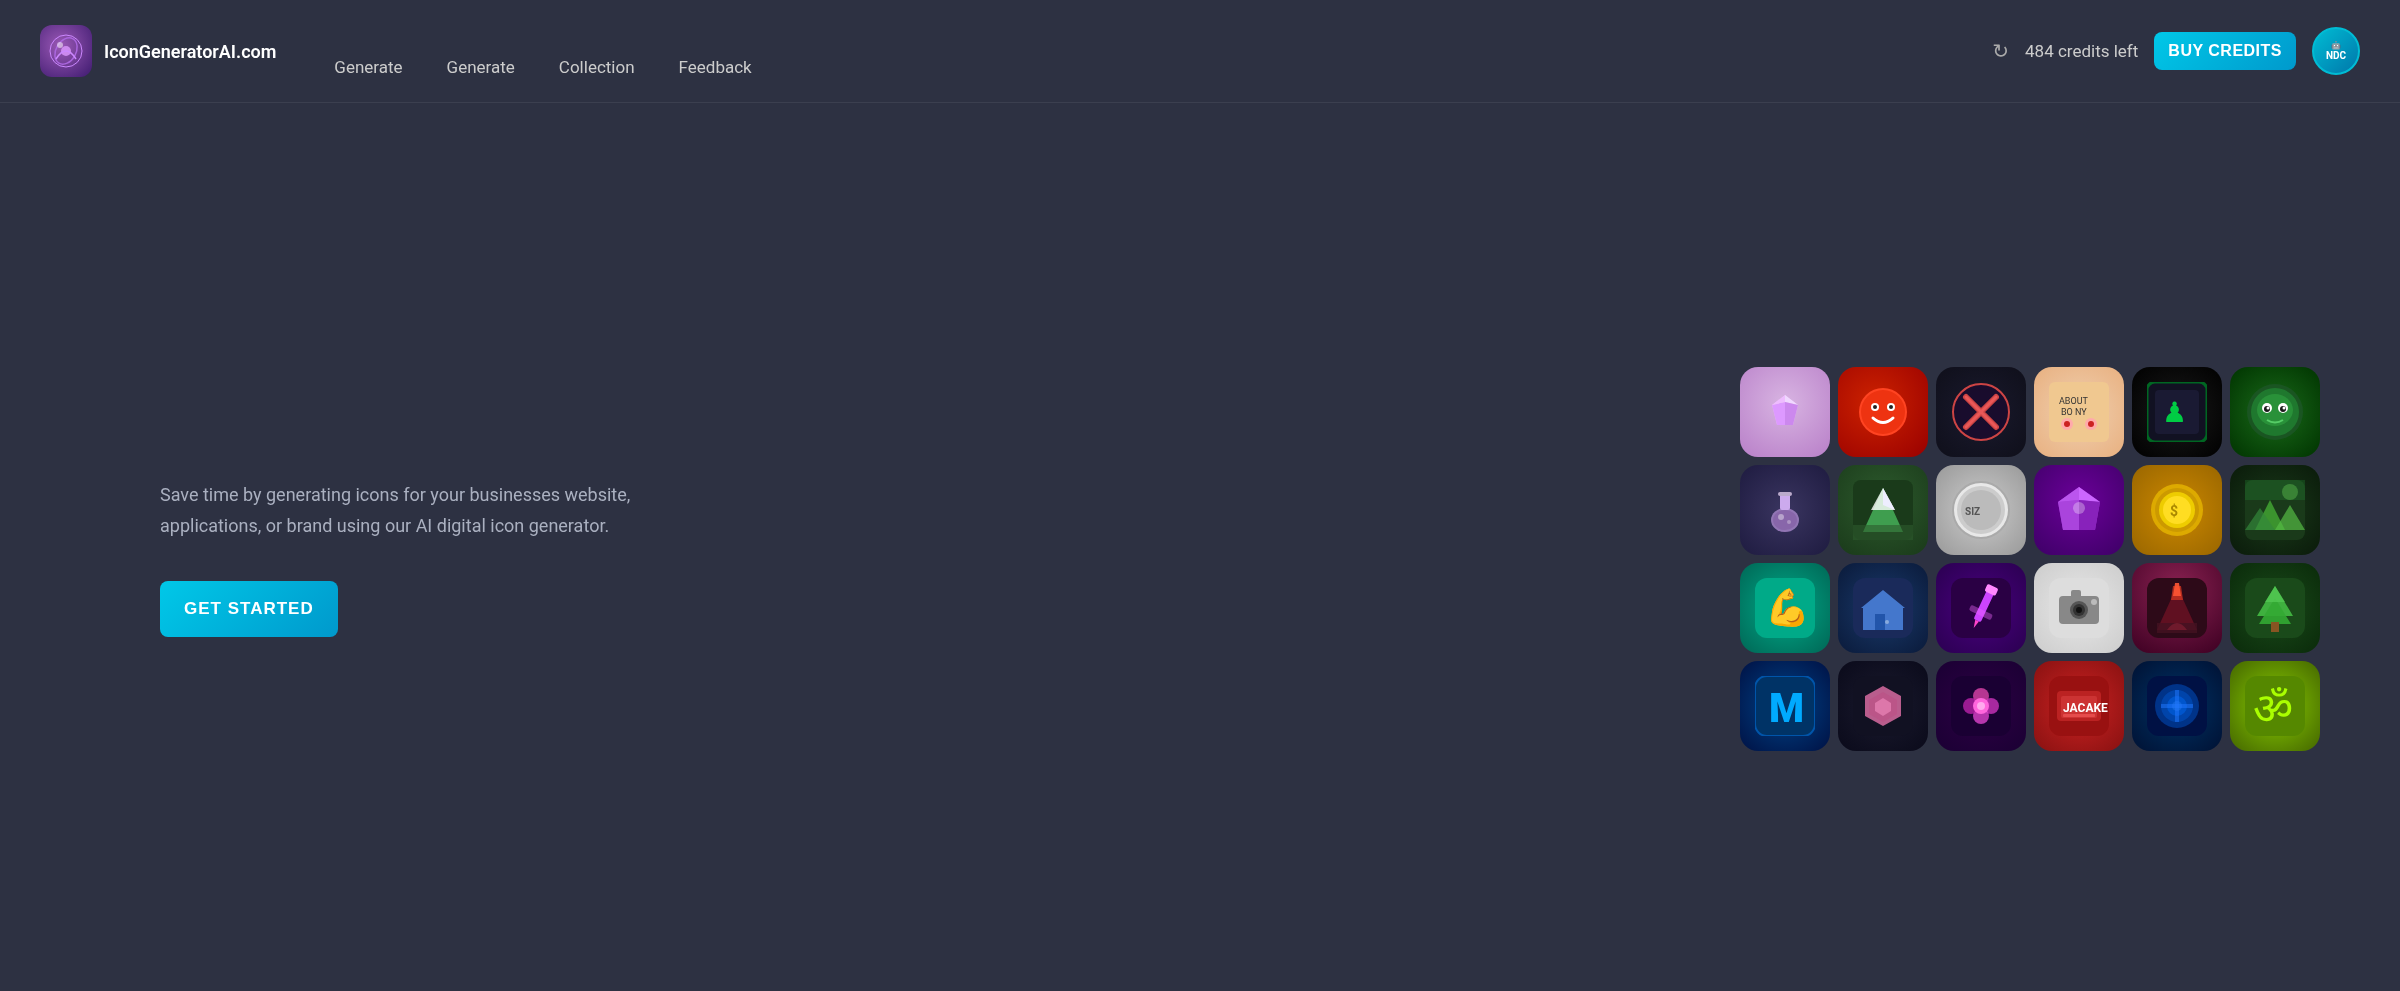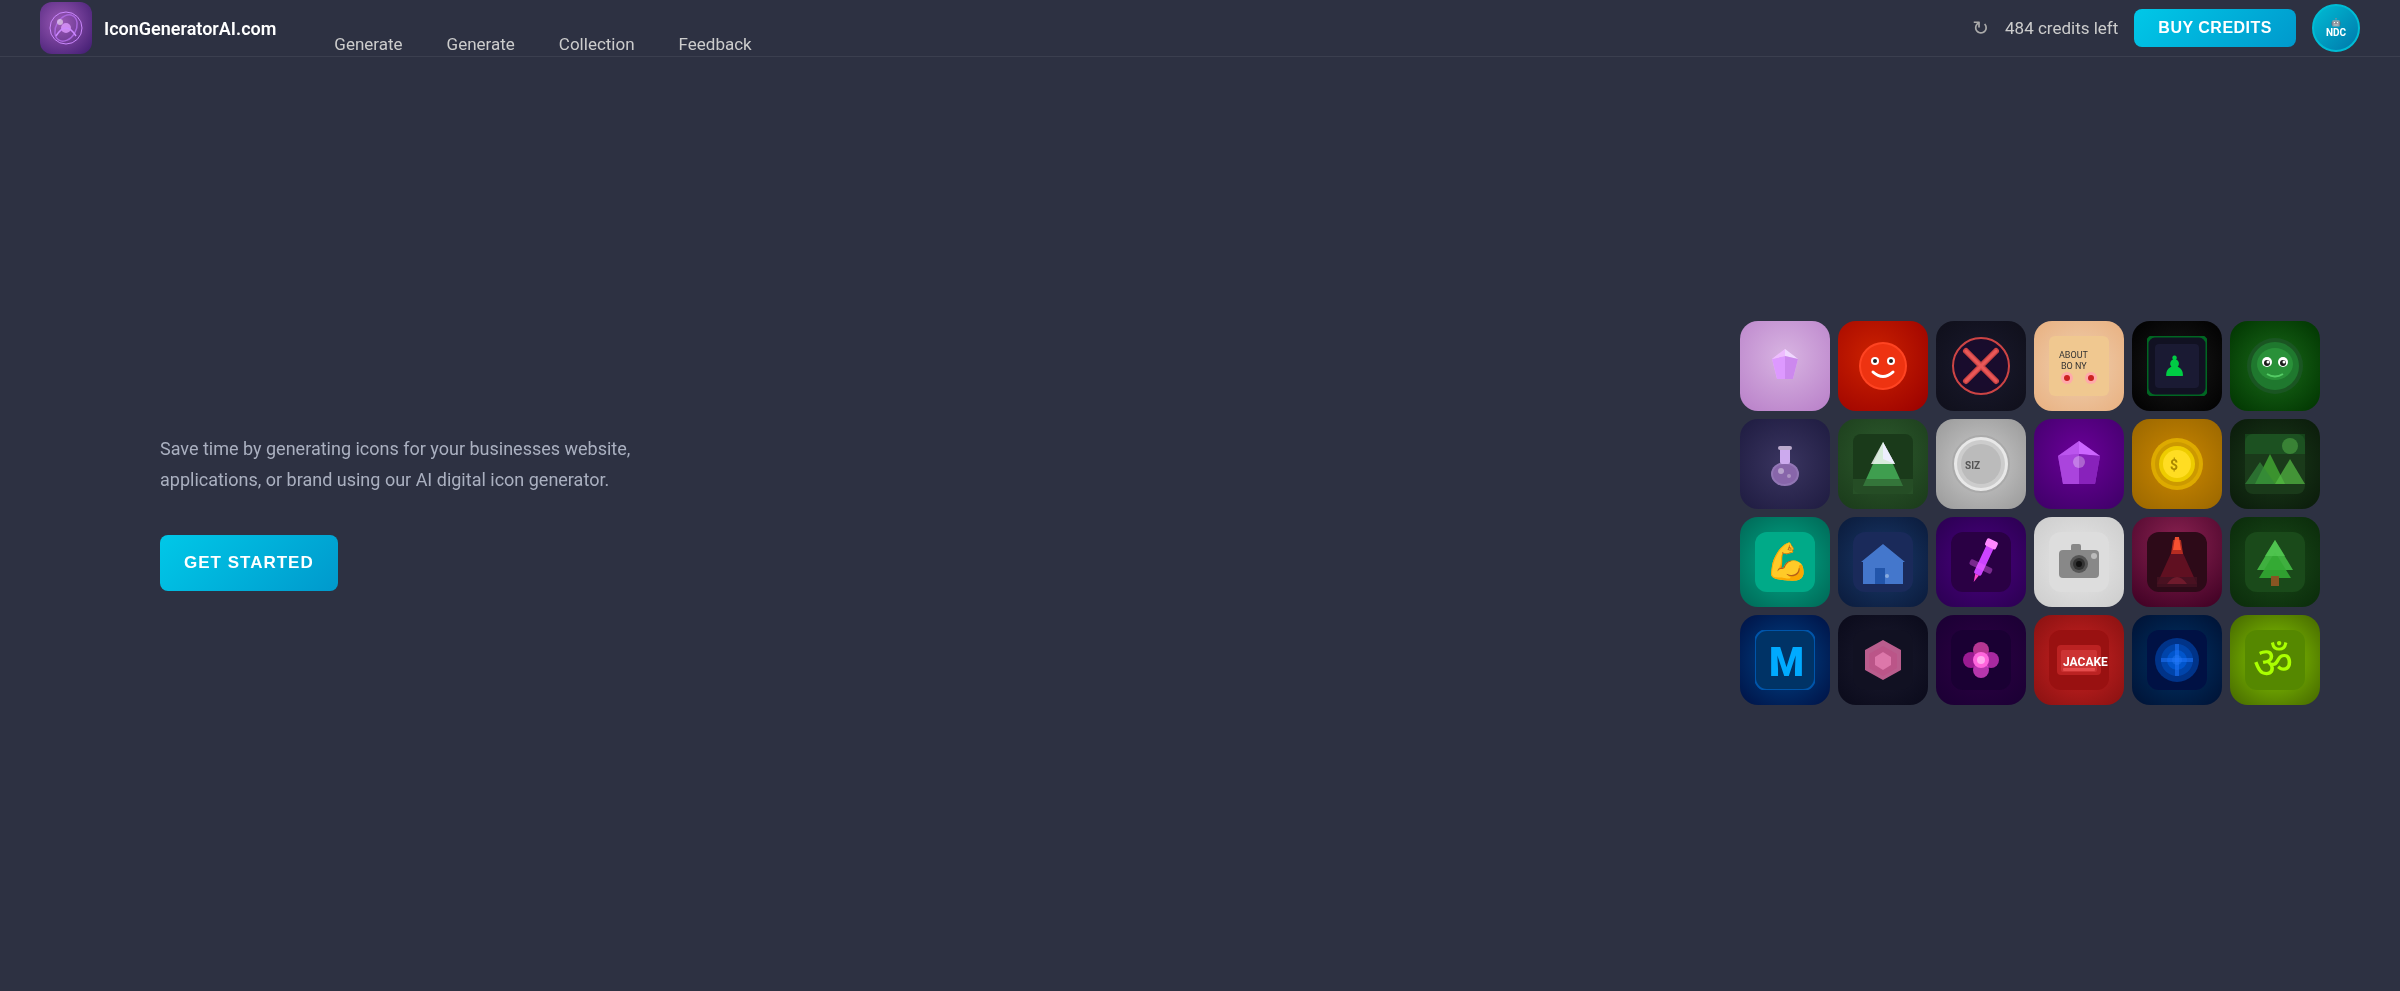--- a/index.html
+++ b/index.html
@@ -9,21 +9,21 @@
       color: #ffffff;
       min-height: 991px;
       overflow-x: hidden;
     }
 
     
     .navbar {
       display: flex;
       align-items: center;
       padding: 0 40px;
-      height: 57px;
+      height: 103px;
       background-color: #2d3142;
       border-bottom: 1px solid rgba(255,255,255,0.07);
     }
     .navbar-brand {
       display: flex;
       align-items: center;
       gap: 12px;
       margin-right: 40px;
     }
     .brand-logo {
@@ -74,21 +74,21 @@
     .credits-text {
       font-size: 17px;
       color: #cccccc;
       white-space: nowrap;
     }
     .buy-credits-btn {
       background: linear-gradient(135deg, #00c8e8, #0099cc);
       color: #ffffff;
       border: none;
       border-radius: 8px;
-      padding: 10px 24px;
+      padding: 10px 14px;
       font-size: 16px;
       font-weight: 700;
       cursor: pointer;
       white-space: nowrap;
       letter-spacing: 0.5px;
     }
     .user-avatar {
       width: 48px;
       height: 48px;
       border-radius: 50%;

